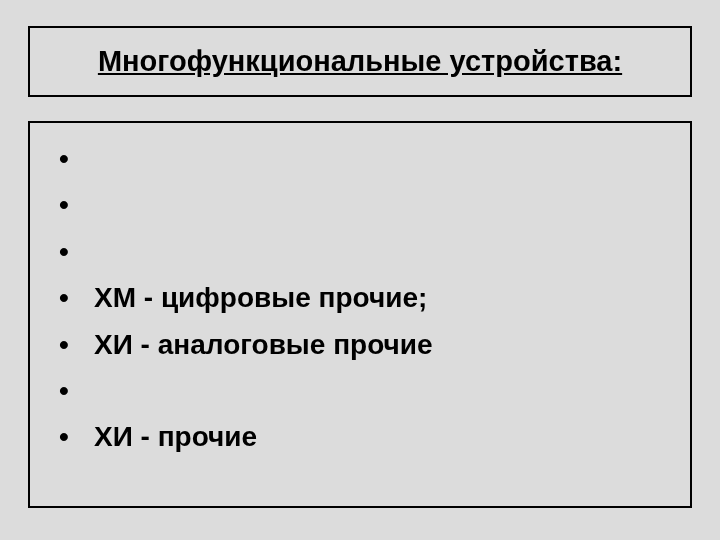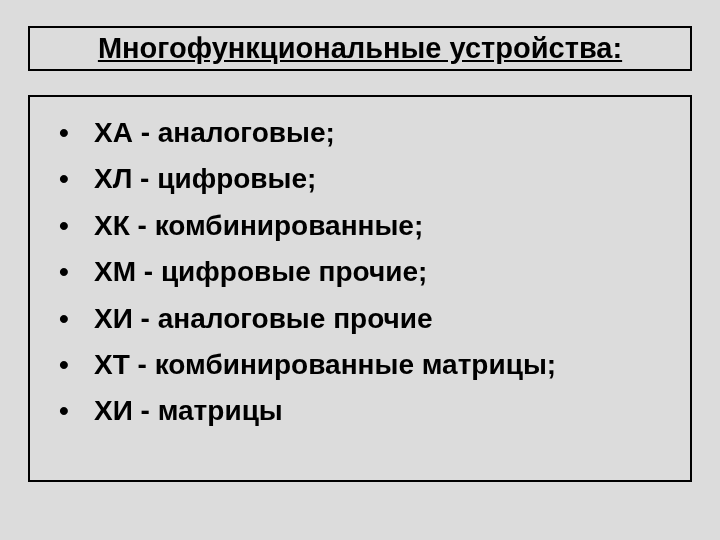--- a/index.html
+++ b/index.html
@@ -9,21 +9,21 @@
     }
     body {
       width: 720px;
       height: 540px;
       background: #dcdcdc;
       font-family: Arial, sans-serif;
       padding: 26px 28px;
     }
     .title-box {
       border: 2px solid #000;
-      padding: 4px 20px;
+      padding: 17px 20px;
       text-align: center;
       margin-bottom: 24px;
     }
     .title-text {
       font-size: 29px;
       font-weight: bold;
       text-decoration: underline;
       color: #000;
     }
     .content-box {
@@ -58,40 +58,36 @@
 <body>
 
 <div class="title-box">
   <span class="title-text">Многофункциональные устройства:</span>
 </div>
 
 <div class="content-box">
   <ul class="list">
     <li class="list-item">
       <span class="bullet">•</span>
-      <span class="item-text">ХА - аналоговые;</span>
     </li>
     <li class="list-item">
       <span class="bullet">•</span>
-      <span class="item-text">ХЛ - цифровые;</span>
     </li>
     <li class="list-item">
       <span class="bullet">•</span>
-      <span class="item-text">ХК - комбинированные;</span>
     </li>
     <li class="list-item">
       <span class="bullet">•</span>
       <span class="item-text">ХМ - цифровые прочие;</span>
     </li>
     <li class="list-item">
       <span class="bullet">•</span>
       <span class="item-text">ХИ - аналоговые прочие</span>
     </li>
     <li class="list-item">
       <span class="bullet">•</span>
-      <span class="item-text">ХТ - комбинированные матрицы;</span>
     </li>
     <li class="list-item">
       <span class="bullet">•</span>
-      <span class="item-text">ХИ - матрицы</span>
+      <span class="item-text">ХИ - прочие</span>
     </li>
   </ul>
 </div>
 
 </body></html>

